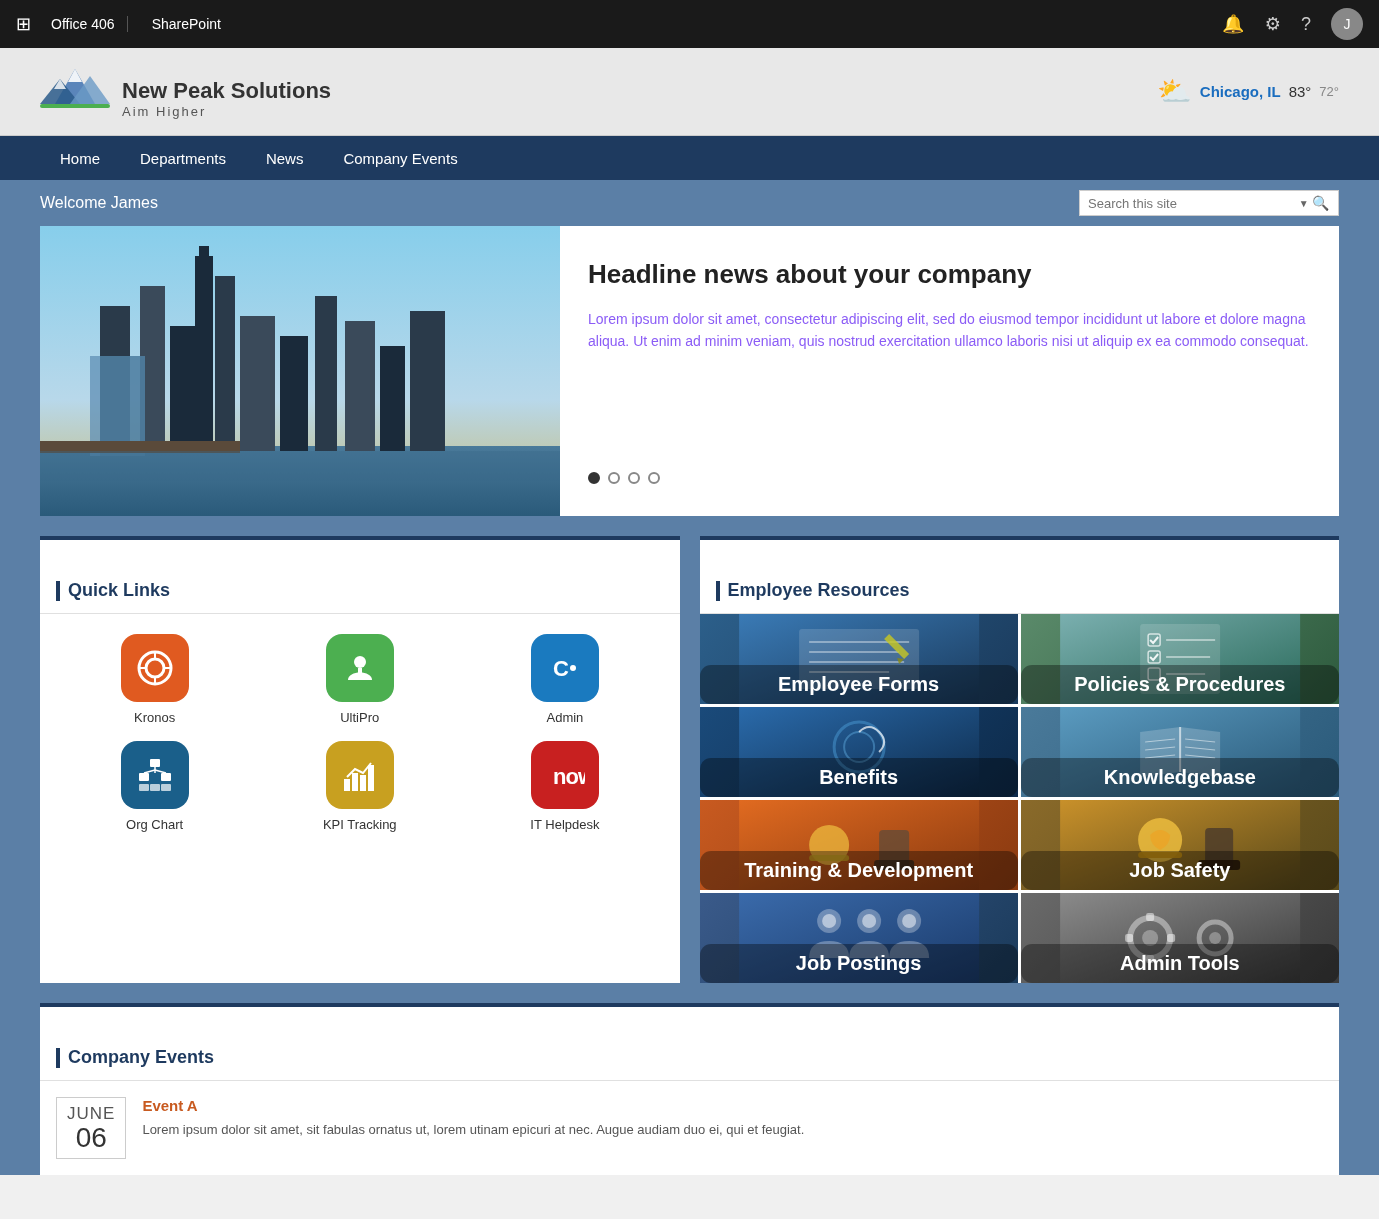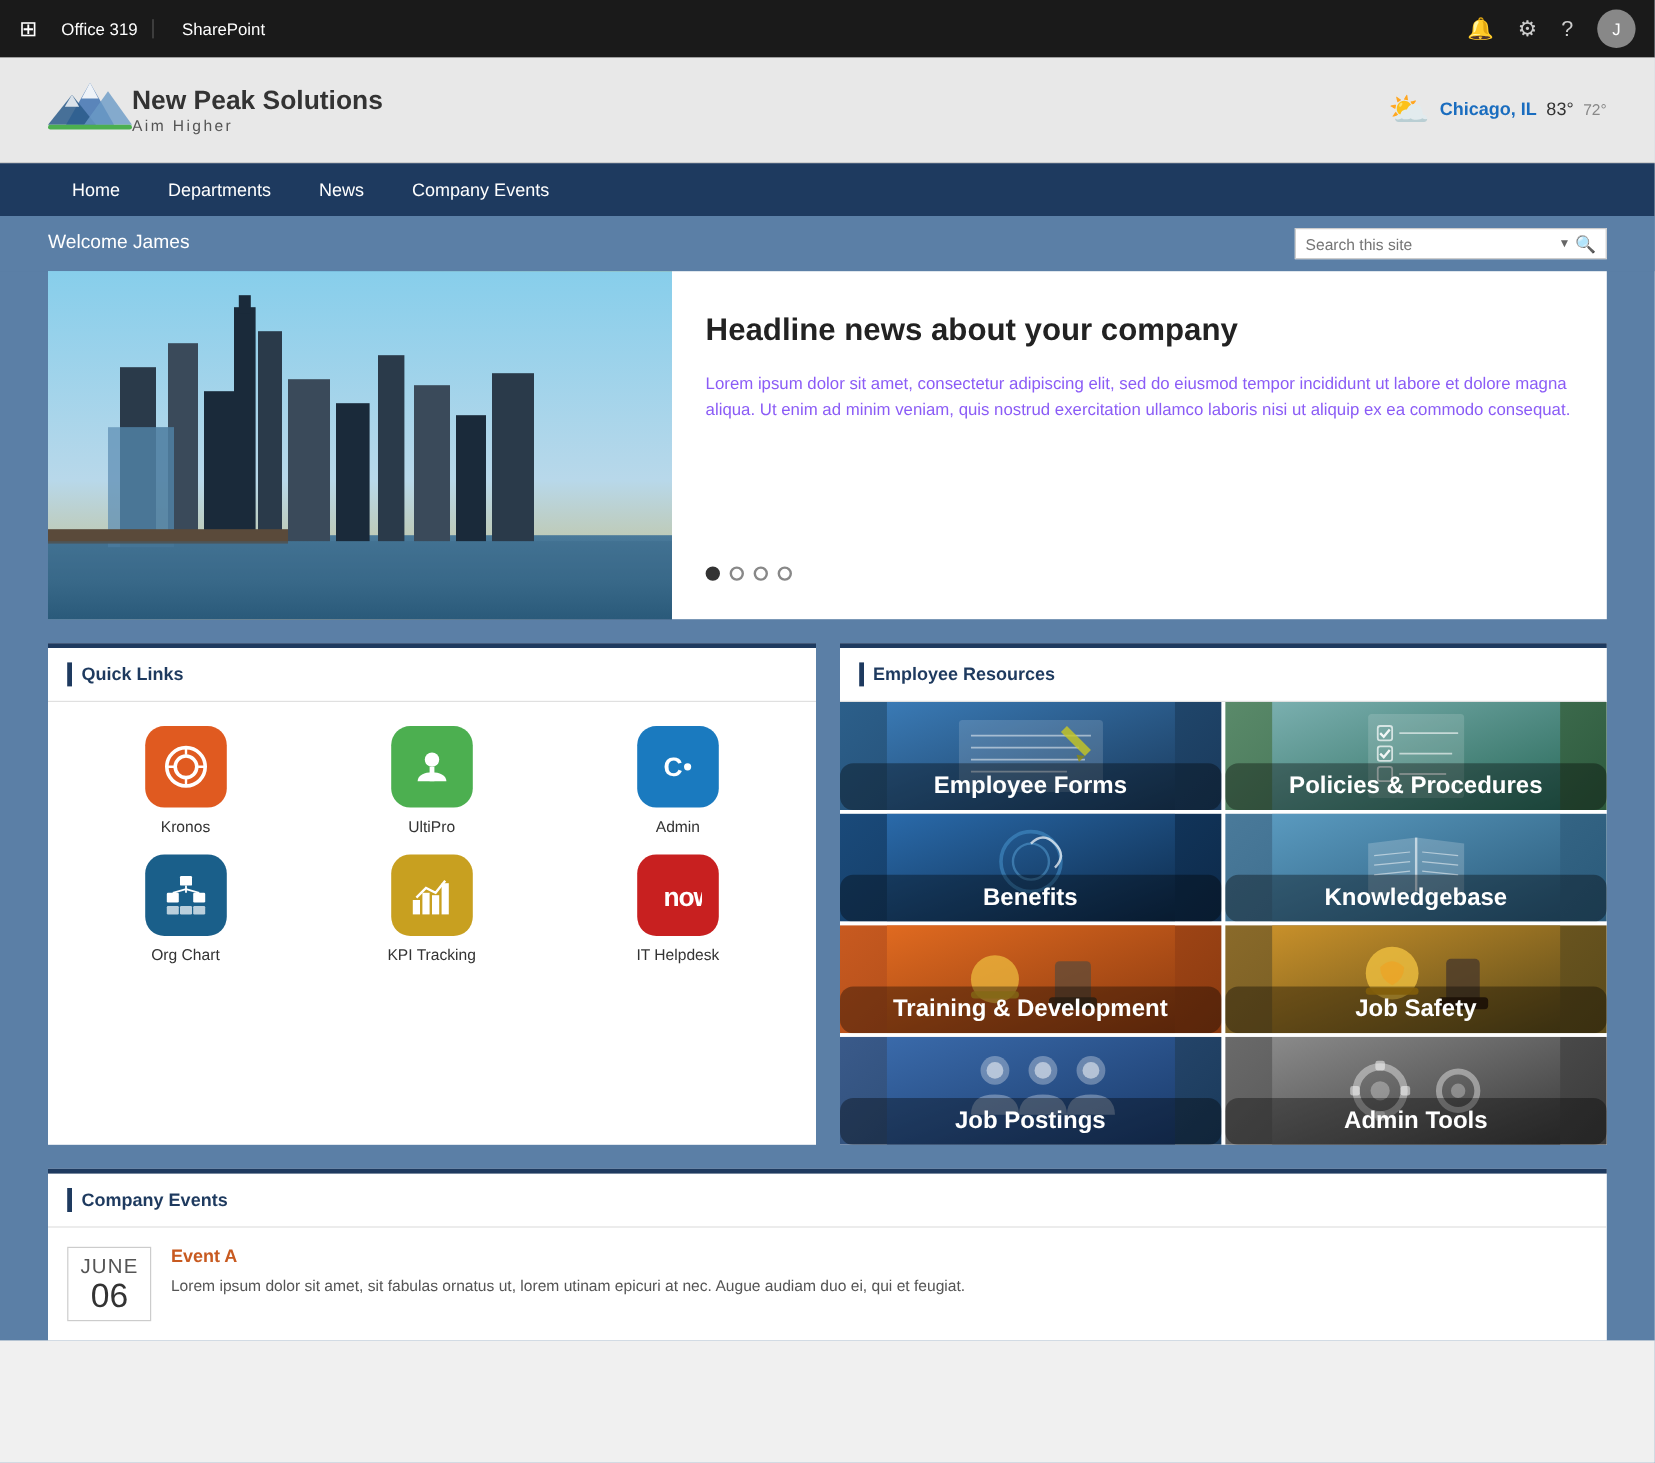--- a/index.html
+++ b/index.html
@@ -24,21 +24,21 @@
 
     
     .site-header {
       background: #e8e8e8;
       padding: 16px 40px;
       display: flex;
       align-items: center;
       justify-content: space-between;
       border-bottom: 1px solid #ccc;
     }
-    .logo-area { display: flex; align-items: center; }
+    .logo-area { display: flex; align-items: flex-end; gap: 12px; }
     .logo-text h1 { font-size: 22px; font-weight: 600; color: #333; }
     .logo-text p { font-size: 13px; color: #555; letter-spacing: 2px; }
     .weather-area { display: flex; align-items: center; gap: 8px; }
     .weather-icon { font-size: 28px; }
     .weather-city { color: #1a6dbf; font-weight: 600; font-size: 15px; }
     .weather-temp { font-size: 15px; color: #333; }
     .weather-temp-low { color: #888; font-size: 13px; }
 
     
     .logo-mountain {
@@ -138,24 +138,25 @@
     }
 
     
     .quick-links-panel {
       flex: 1;
       background: #fff;
       border-top: 4px solid #1e3a5f;
     }
     .panel-header {
       padding: 12px 16px;
-      font-size: 15px;
+      font-size: 18px;
       font-weight: 600;
       color: #1e3a5f;
       border-bottom: 1px solid #e0e0e0;
+      margin-top: 28px;
     }
     .panel-header-bar {
       display: flex;
       align-items: center;
       gap: 8px;
     }
     .panel-blue-bar {
       width: 4px;
       height: 20px;
       background: #1e3a5f;
@@ -267,21 +268,21 @@
       background: linear-gradient(to bottom, #87CEEB 0%, #b0d8f0 40%, #7ab0c8 60%, #4a6a88 80%, #2a4a62 100%);
       position: relative;
     }
   </style>
 </head>
 <body>
 
 <div class="top-bar">
   <div class="top-bar-left">
     <span class="waffle-icon">⊞</span>
-    <span class="top-bar-office">Office 319</span>
+    <span class="top-bar-office">Office 406</span>
     <span class="top-bar-sharepoint">SharePoint</span>
   </div>
   <div class="top-bar-right">
     <span class="top-bar-icon">🔔</span>
     <span class="top-bar-icon">⚙</span>
     <span class="top-bar-icon">?</span>
     <div class="avatar">
       <span>J</span>
     </div>
   </div>

